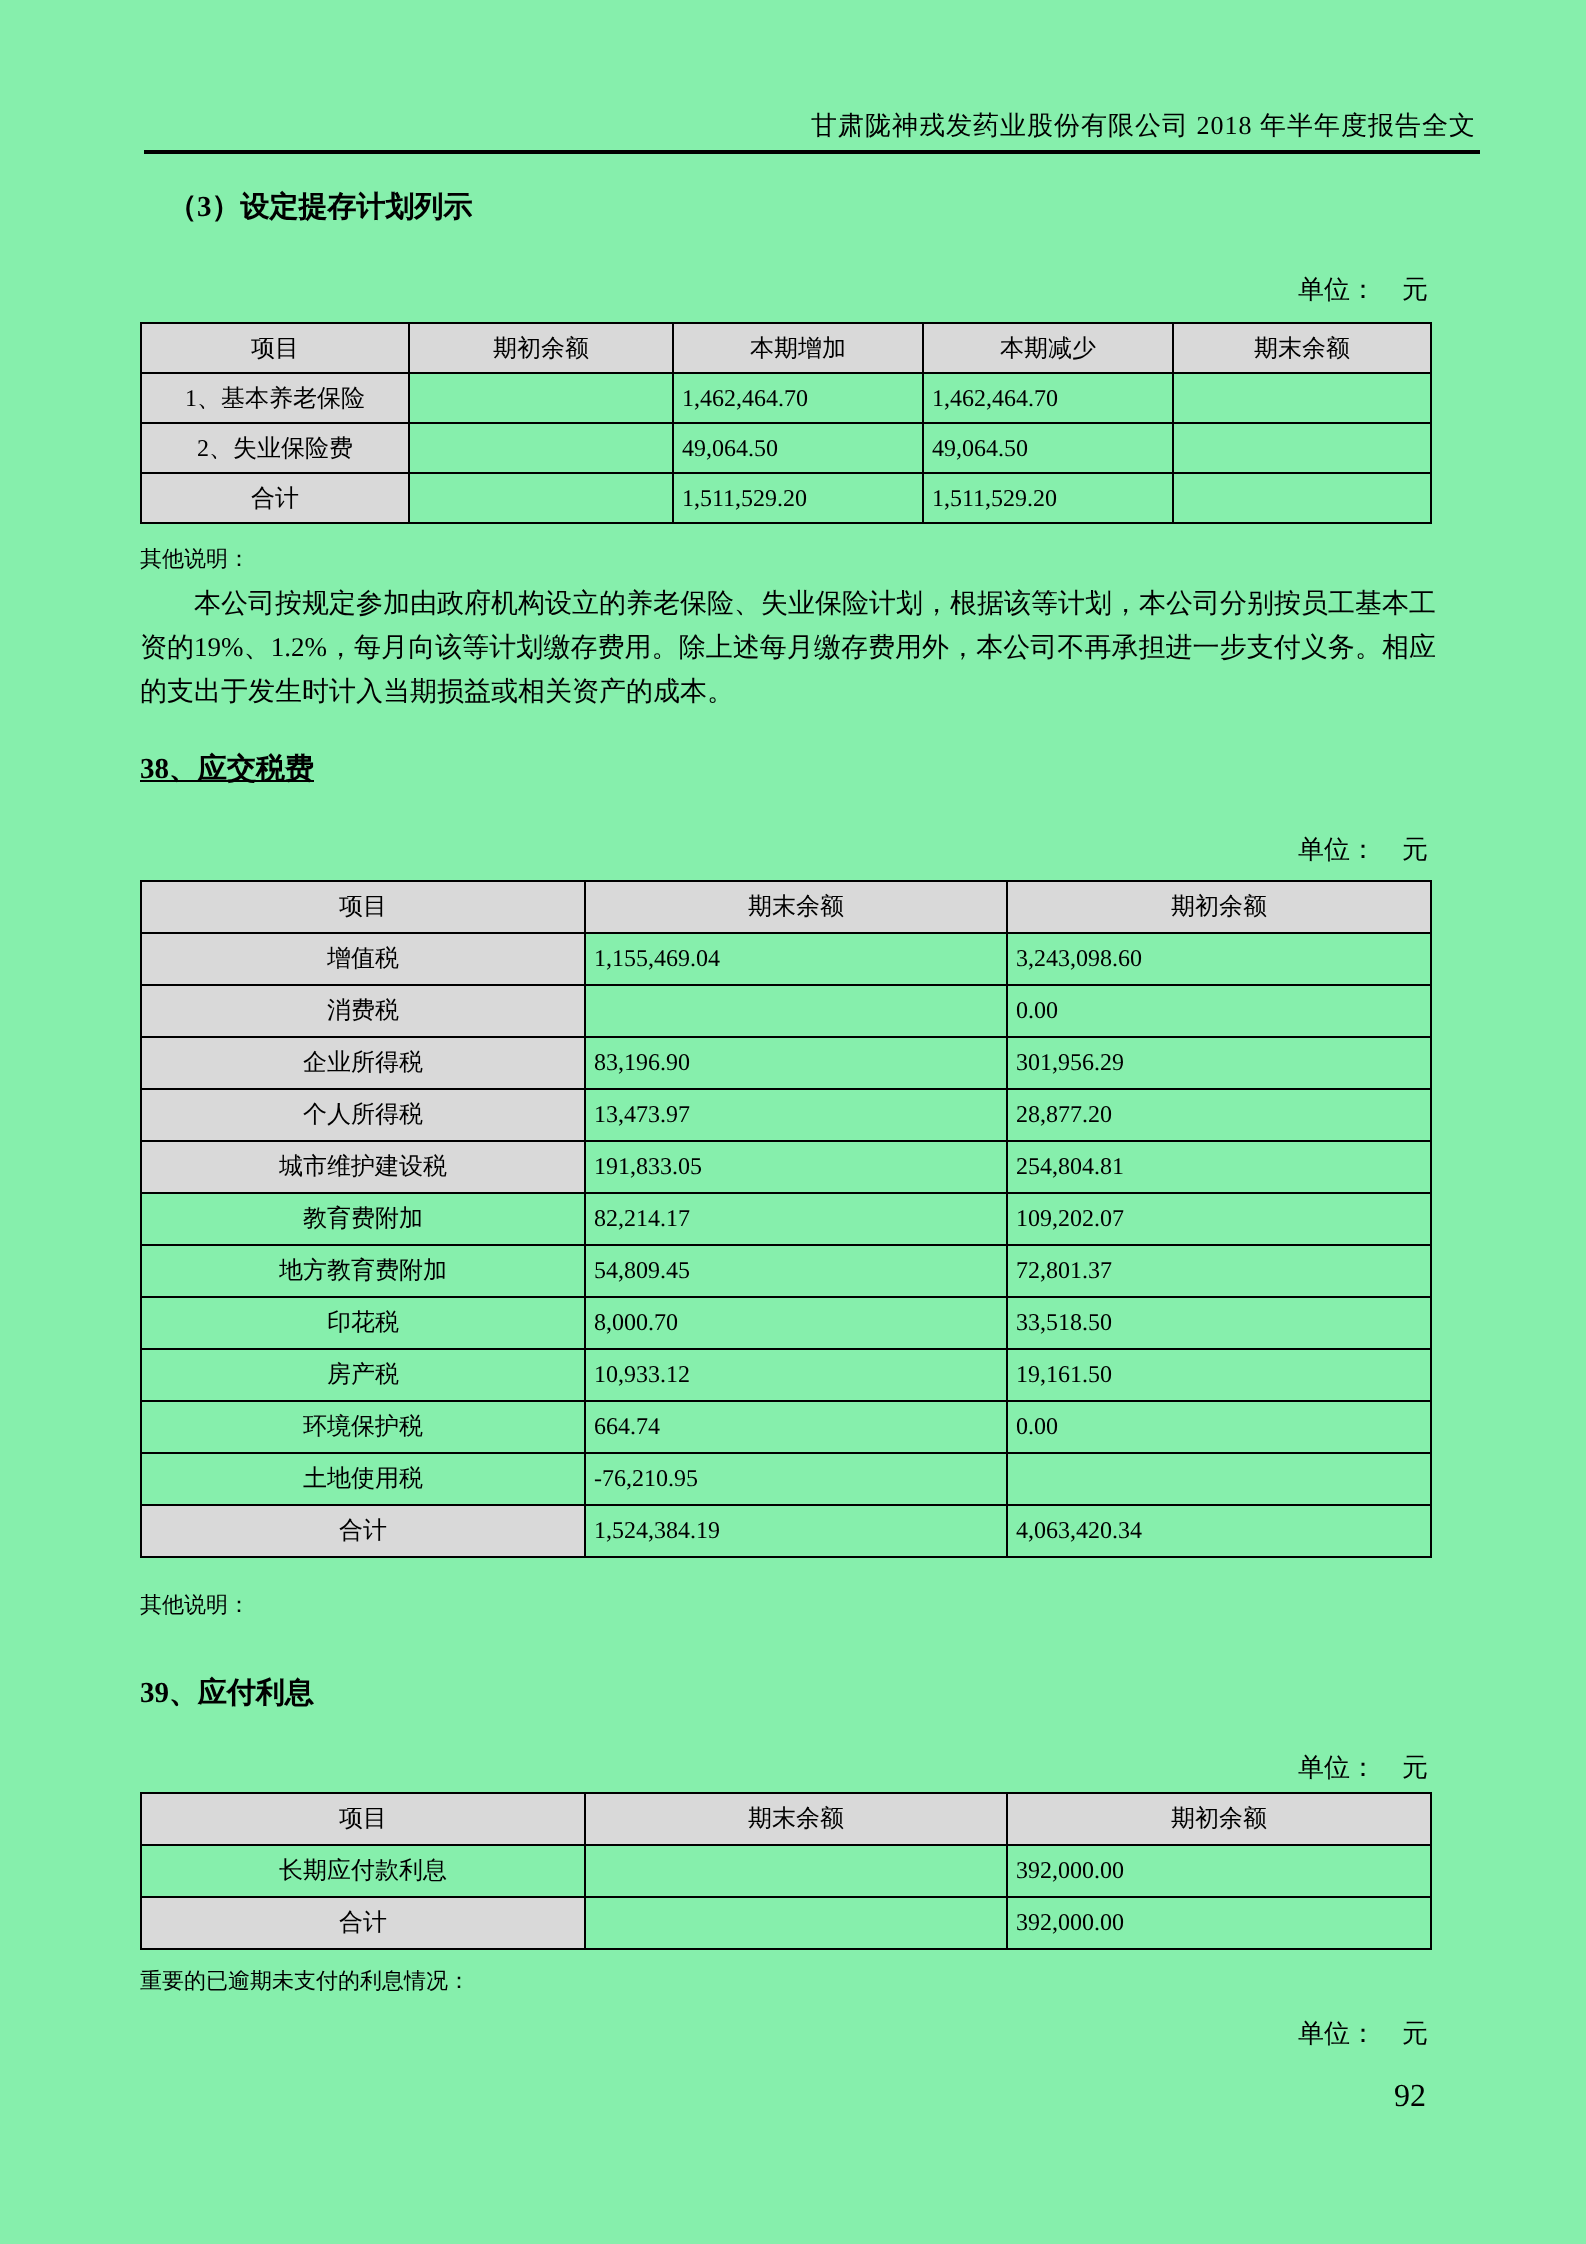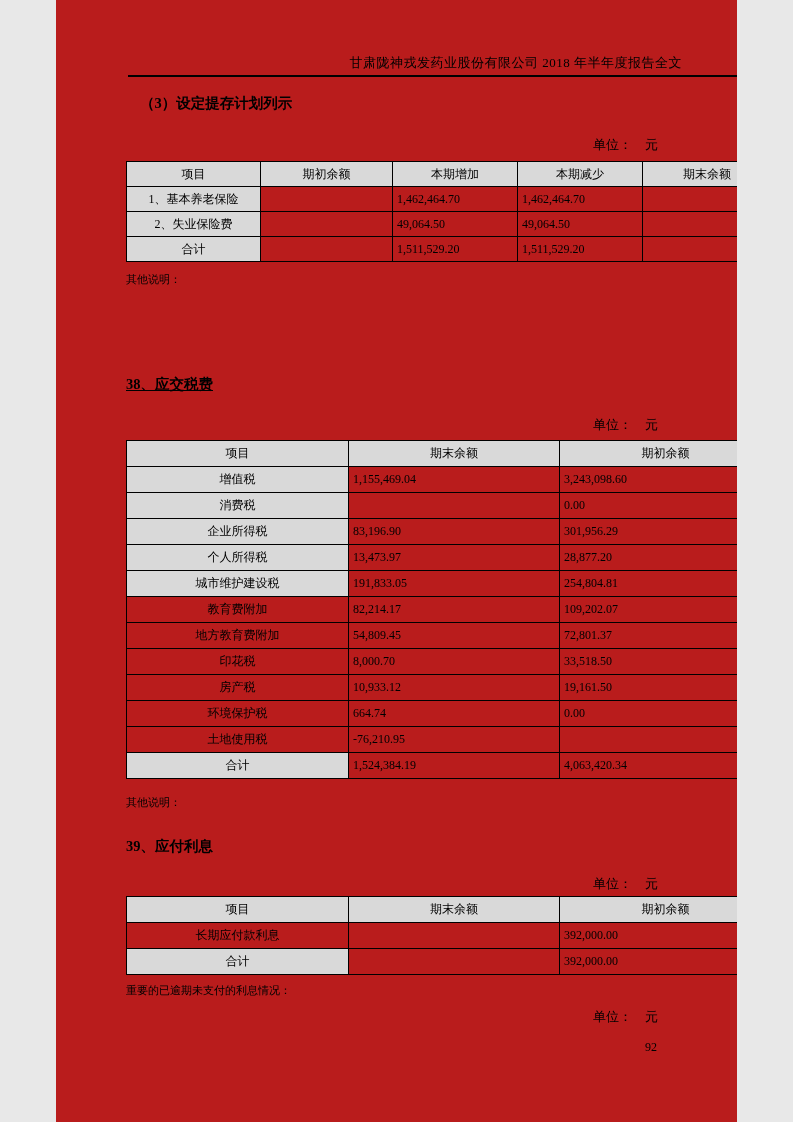--- a/index.html
+++ b/index.html
@@ -1,22 +1,22 @@
 <!DOCTYPE html>
 <html><head>
 <meta charset="utf-8">
 <style>
   * { margin: 0; padding: 0; box-sizing: border-box; }
   html, body { background: #e8e8e8; }
   .page {
     position: relative;
-    width: 681px;
+    width: 793px;
     height: 1122px;
     margin: 0 auto;
-    background: #b91c1c;
+    background: #86efac;
     font-family: "Liberation Serif", "DejaVu Serif", serif;
     color: #000;
     overflow: hidden;
   }
   .abs { position: absolute; }
 
   
   .running-header {
     top: 54px;
     right: 55px;
@@ -52,21 +52,21 @@
   .body-paragraph {
     top: 291px;
     left: 70px;
     width: 648px;
     font-size: 13.5px;
     line-height: 22px;
     text-align: justify;
     text-indent: 2em;
   }
 
-  .page-number { top: 1040px; right: 80px; font-size: 12px; }
+  .page-number { top: 1040px; right: 80px; font-size: 16px; }
 
   
   table {
     border-collapse: collapse;
     table-layout: fixed;
     width: 645px;
     font-size: 12px;
     border: 1.5px solid #000;
   }
   th, td {
@@ -136,20 +136,21 @@
           <td class="item shaded">合计</td>
           <td class="num"></td>
           <td class="num">1,511,529.20</td>
           <td class="num">1,511,529.20</td>
           <td class="num"></td>
         </tr>
       </tbody>
   </table>
 
   <div class="abs plain-label note-1">其他说明：</div>
+  <p class="abs body-paragraph">本公司按规定参加由政府机构设立的养老保险、失业保险计划，根据该等计划，本公司分别按员工基本工资的19%、1.2%，每月向该等计划缴存费用。除上述每月缴存费用外，本公司不再承担进一步支付义务。相应的支出于发生时计入当期损益或相关资产的成本。</p>
 
   <div class="abs sec-title s38-title">38、应交税费</div>
   <div class="abs unit-label unit-2">单位：　元</div>
 
   <table class="abs table-2">
     <colgroup>
       <col style="width:222px">
         <col style="width:211px">
         <col style="width:212px">
     </colgroup>

